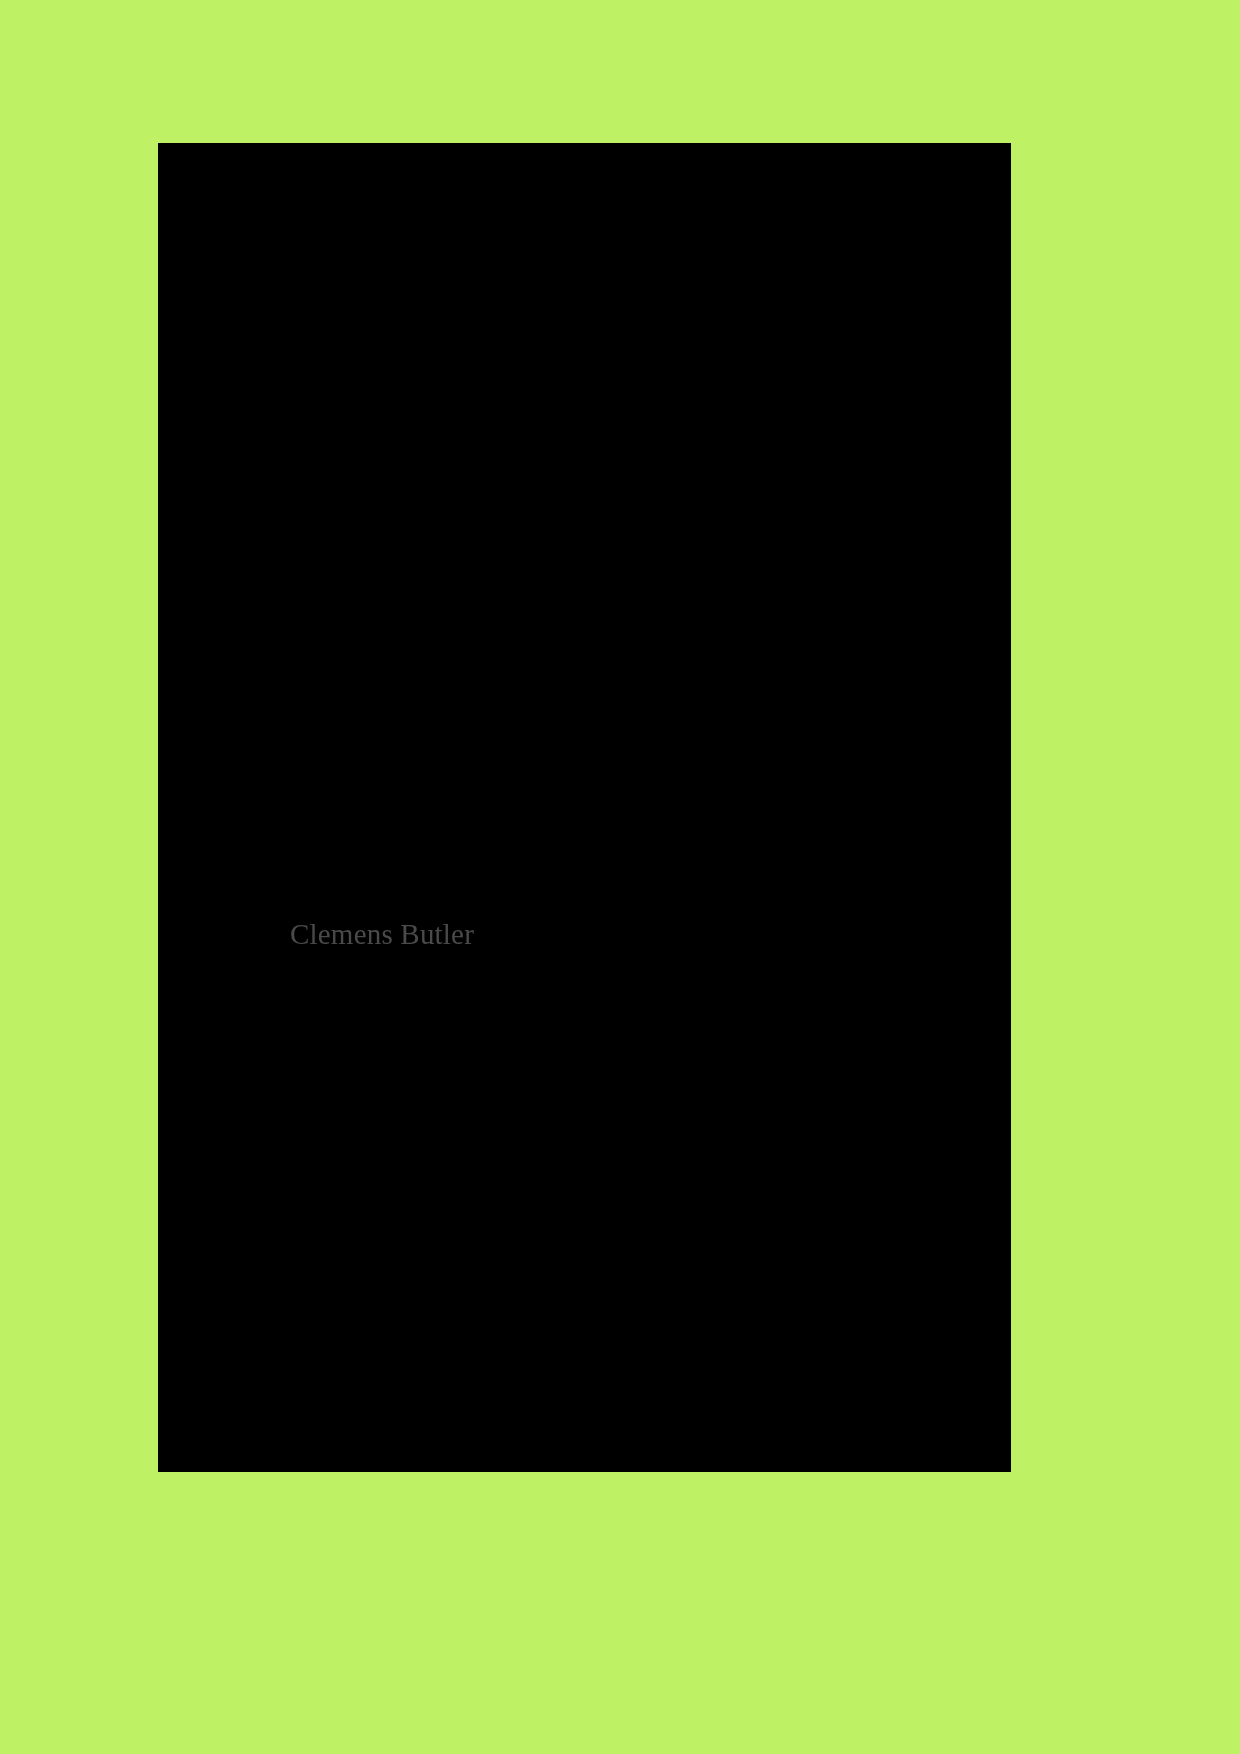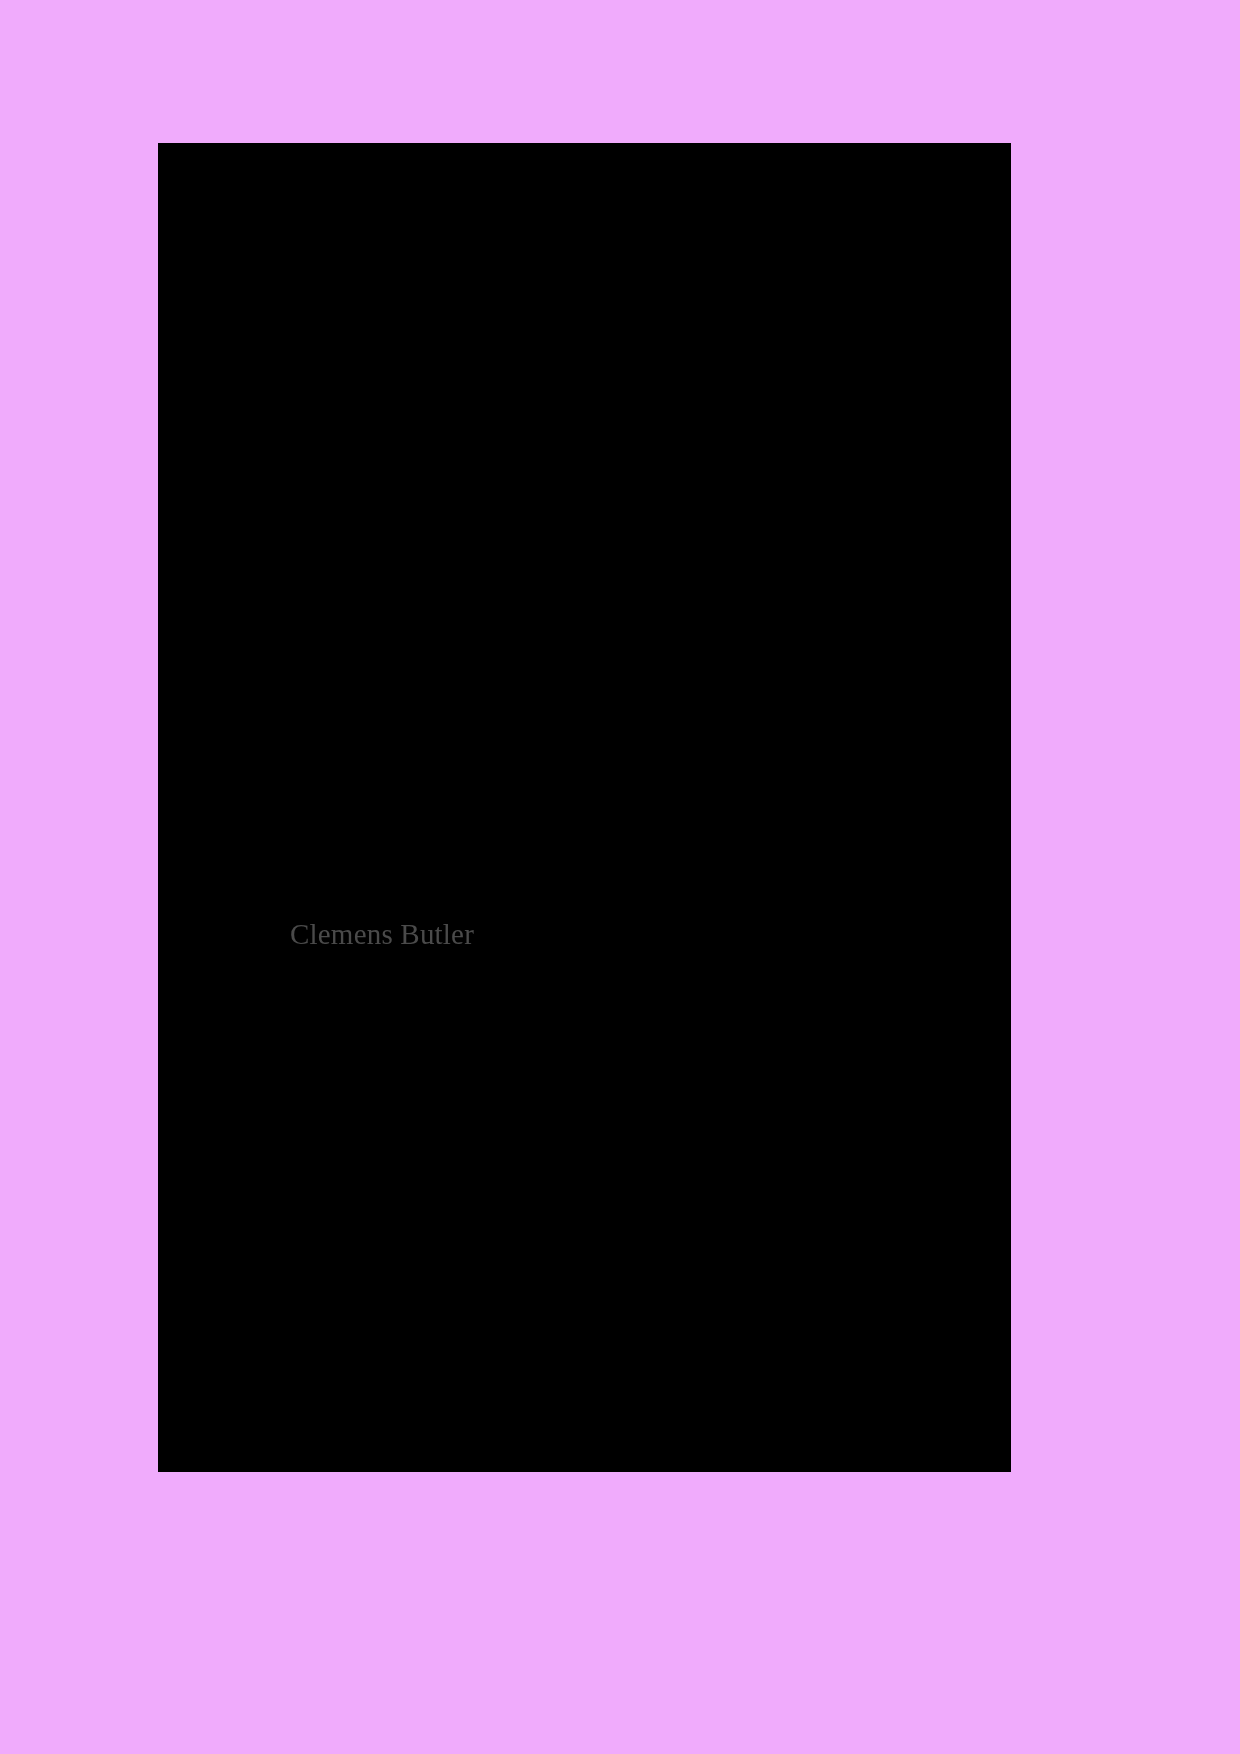--- a/index.html
+++ b/index.html
@@ -12,21 +12,21 @@
     background: #ffffff;
     font-family: "Liberation Serif", serif;
     position: relative;
     overflow: hidden;
   }
 
   
   .page {
     position: absolute;
     inset: 0;
-    background: #f0abfc;
+    background: #bef264;
     text-decoration: underline;
   }
 
   .black-panel {
     position: absolute;
     left: 158px;
     top: 143px;
     width: 853px;
     height: 1329px;
     background: #000000;

